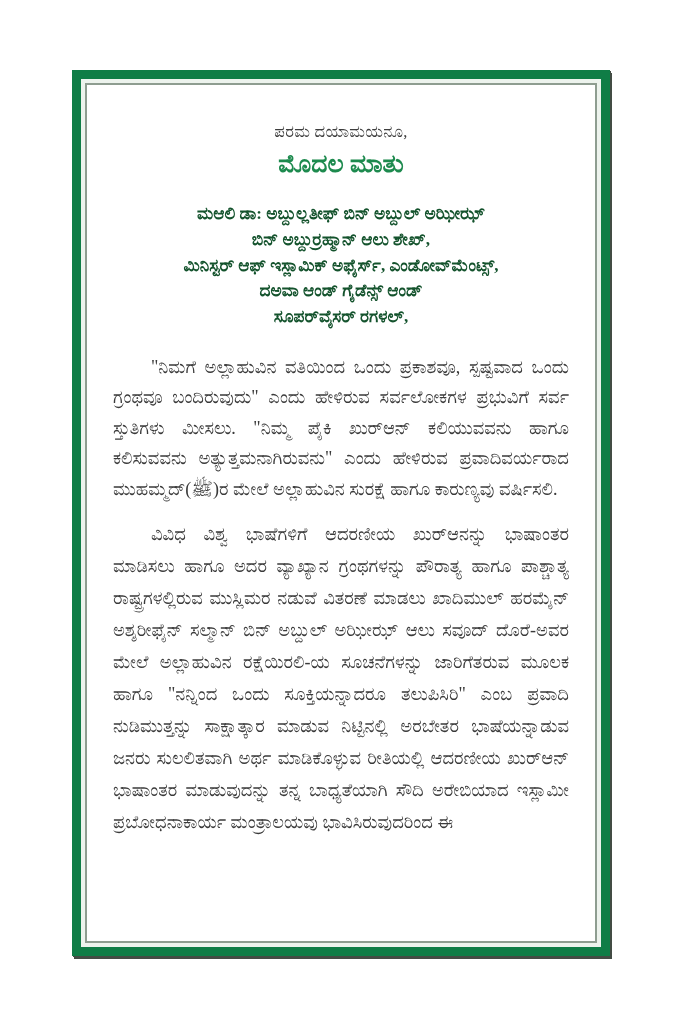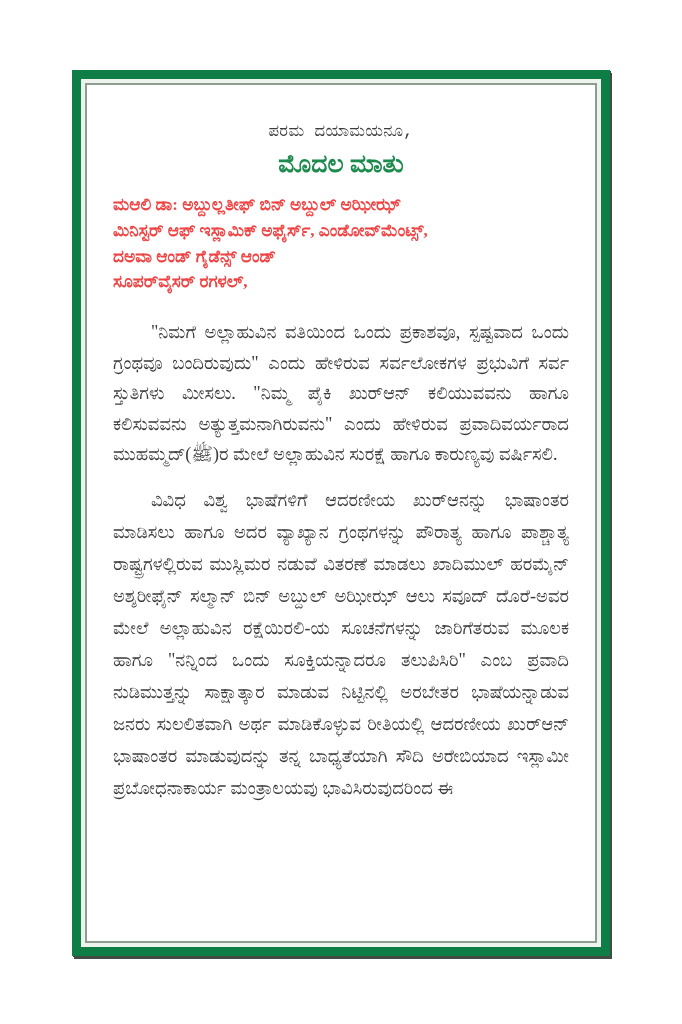--- a/index.html
+++ b/index.html
@@ -39,36 +39,35 @@
     left: 0; top: 0; right: 0; bottom: 0;
     padding: 32px 26px 0 26px;
     box-sizing: border-box;
   }
   .invocation {
     text-align: center;
     font-size: 16.5px;
     line-height: 30px;
     color: #3d3d3d;
     letter-spacing: 0.3px;
-    font-family: Liberation Mono, monospace;
   }
   .doc-title {
     text-align: center;
     font-size: 25px;
     font-weight: bold;
     color: #1d8a4e;
     line-height: 34px;
   }
   .author-block {
-    text-align: left;
+    text-align: center;
     font-size: 17px;
     font-weight: bold;
     line-height: 25.8px;
-    margin-top: 11px;
-    color: #ef4444;
+    margin-top: 20px;
+    color: #14532d;
   }
   .body-text {
     margin-top: 22px;
   }
   .para {
     font-size: 18px;
     line-height: 30.5px;
     text-align: justify;
     text-indent: 38px;
     margin: 0 0 14px 0;
@@ -86,20 +85,21 @@
     <div class="content">
 
       <div class="invocation">
         <div>ಪರಮ ದಯಾಮಯನೂ,</div>
       </div>
 
       <div class="doc-title">ಮೊದಲ ಮಾತು</div>
 
       <div class="author-block">
         <div>ಮಆಲಿ ಡಾ: ಅಬ್ದುಲ್ಲತೀಫ್ ಬಿನ್ ಅಬ್ದುಲ್ ಅಝೀಝ್</div>
+        <div>ಬಿನ್ ಅಬ್ದುರ್ರಹ್ಮಾನ್ ಆಲು ಶೇಖ್,</div>
         <div>ಮಿನಿಸ್ಟರ್ ಆಫ್ ಇಸ್ಲಾಮಿಕ್ ಅಫೈರ್ಸ್, ಎಂಡೋವ್‌ಮೆಂಟ್ಸ್,</div>
         <div>ದಅವಾ ಆಂಡ್ ಗೈಡೆನ್ಸ್ ಆಂಡ್</div>
         <div>ಸೂಪರ್‌ವೈಸರ್ ರಗಳಲ್,</div>
       </div>
 
       <div class="body-text">
         <p class="para">"ನಿಮಗೆ ಅಲ್ಲಾಹುವಿನ ವತಿಯಿಂದ ಒಂದು ಪ್ರಕಾಶವೂ, ಸ್ಪಷ್ಟವಾದ ಒಂದು ಗ್ರಂಥವೂ ಬಂದಿರುವುದು" ಎಂದು ಹೇಳಿರುವ ಸರ್ವಲೋಕಗಳ ಪ್ರಭುವಿಗೆ ಸರ್ವ ಸ್ತುತಿಗಳು ಮೀಸಲು. "ನಿಮ್ಮ ಪೈಕಿ ಖುರ್‌ಆನ್ ಕಲಿಯುವವನು ಹಾಗೂ ಕಲಿಸುವವನು ಅತ್ಯುತ್ತಮನಾಗಿರುವನು" ಎಂದು ಹೇಳಿರುವ ಪ್ರವಾದಿವರ್ಯರಾದ ಮುಹಮ್ಮದ್(ﷺ)ರ ಮೇಲೆ ಅಲ್ಲಾಹುವಿನ ಸುರಕ್ಷೆ ಹಾಗೂ ಕಾರುಣ್ಯವು ವರ್ಷಿಸಲಿ.</p>
         <p class="para">ವಿವಿಧ ವಿಶ್ವ ಭಾಷೆಗಳಿಗೆ ಆದರಣೀಯ ಖುರ್‌ಆನನ್ನು ಭಾಷಾಂತರ ಮಾಡಿಸಲು ಹಾಗೂ ಅದರ ವ್ಯಾಖ್ಯಾನ ಗ್ರಂಥಗಳನ್ನು ಪೌರಾತ್ಯ ಹಾಗೂ ಪಾಶ್ಚಾತ್ಯ ರಾಷ್ಟ್ರಗಳಲ್ಲಿರುವ ಮುಸ್ಲಿಮರ ನಡುವೆ ವಿತರಣೆ ಮಾಡಲು ಖಾದಿಮುಲ್ ಹರಮೈನ್ ಅಶ್ಶರೀಫೈನ್ ಸಲ್ಮಾನ್ ಬಿನ್ ಅಬ್ದುಲ್ ಅಝೀಝ್ ಆಲು ಸವೂದ್ ದೊರೆ-ಅವರ ಮೇಲೆ ಅಲ್ಲಾಹುವಿನ ರಕ್ಷೆಯಿರಲಿ-ಯ ಸೂಚನೆಗಳನ್ನು ಜಾರಿಗೆತರುವ ಮೂಲಕ ಹಾಗೂ "ನನ್ನಿಂದ ಒಂದು ಸೂಕ್ತಿಯನ್ನಾದರೂ ತಲುಪಿಸಿರಿ" ಎಂಬ ಪ್ರವಾದಿ ನುಡಿಮುತ್ತನ್ನು ಸಾಕ್ಷಾತ್ಕಾರ ಮಾಡುವ ನಿಟ್ಟಿನಲ್ಲಿ ಅರಬೇತರ ಭಾಷೆಯನ್ನಾಡುವ ಜನರು ಸುಲಲಿತವಾಗಿ ಅರ್ಥ ಮಾಡಿಕೊಳ್ಳುವ ರೀತಿಯಲ್ಲಿ ಆದರಣೀಯ ಖುರ್‌ಆನ್ ಭಾಷಾಂತರ ಮಾಡುವುದನ್ನು ತನ್ನ ಬಾಧ್ಯತೆಯಾಗಿ ಸೌದಿ ಅರೇಬಿಯಾದ ಇಸ್ಲಾಮೀ ಪ್ರಬೋಧನಾಕಾರ್ಯ ಮಂತ್ರಾಲಯವು ಭಾವಿಸಿರುವುದರಿಂದ ಈ</p>
       </div>
 

